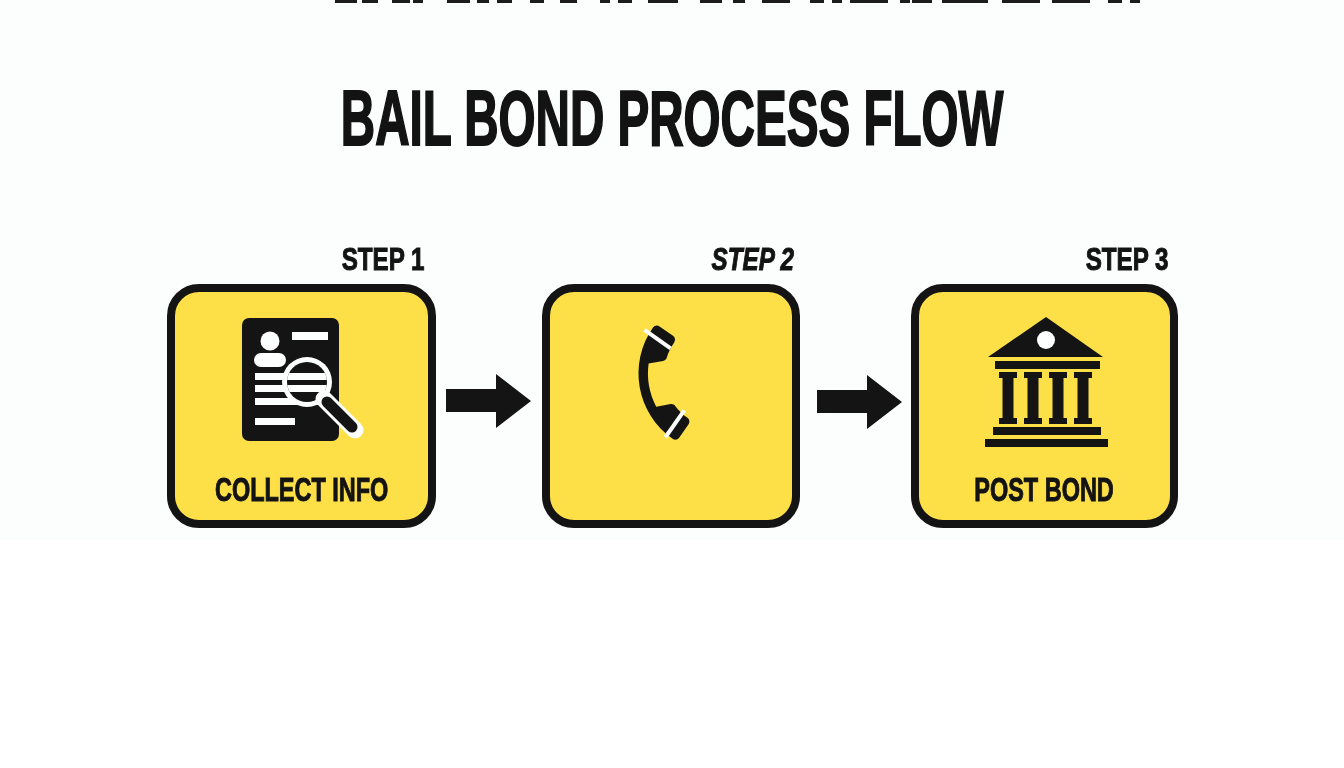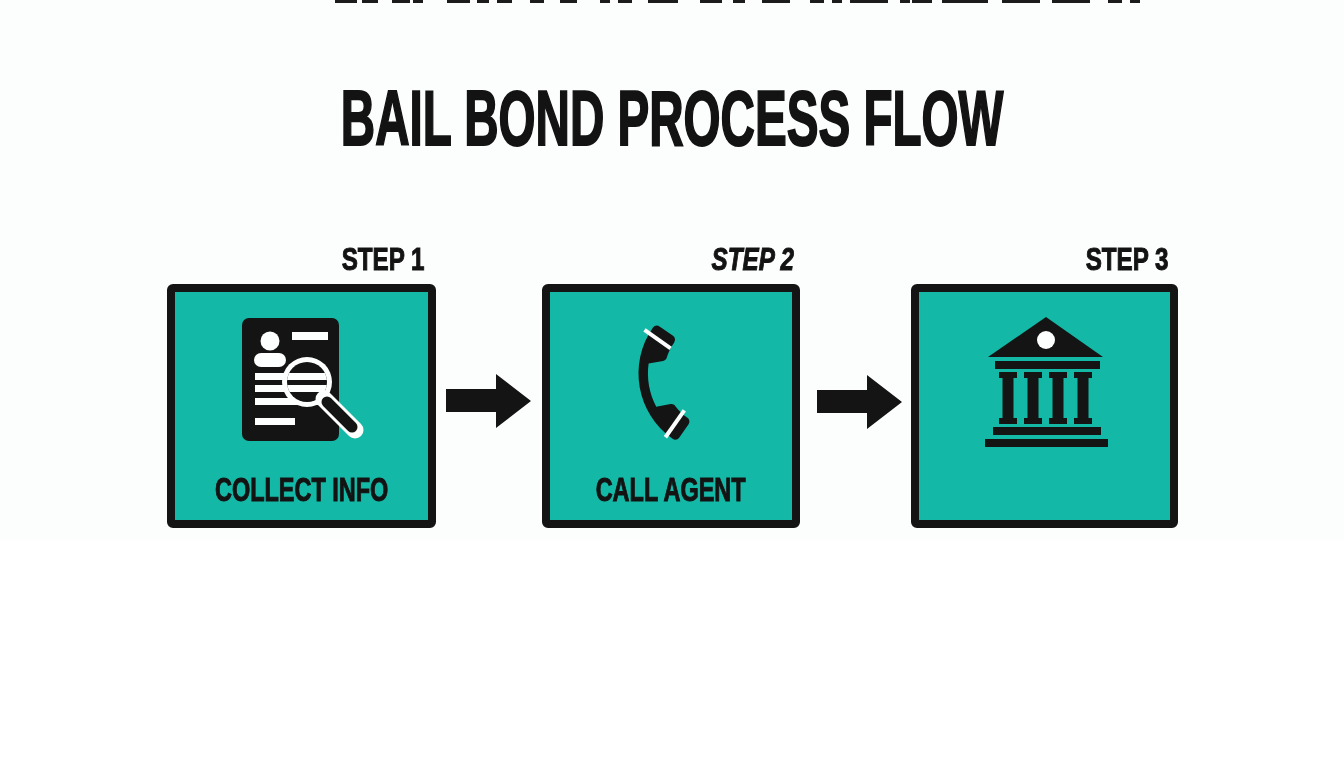--- a/index.html
+++ b/index.html
@@ -38,22 +38,22 @@
   }
   .step-label .cond{
     font-size:31px;
     transform:scaleX(0.78);
     -webkit-text-stroke:1px #131313;
   }
   .step-box{
     position:absolute;top:284px;height:244px;
     box-sizing:border-box;
     border:8px solid #141414;
-    border-radius:6px;
-    background:#14b8a6;
+    border-radius:32px;
+    background:#fde047;
   }
   .icon-svg{
     position:absolute;top:18px;left:50%;margin-left:-75px;
     width:150px;height:150px;
   }
   .box-label{
     position:absolute;bottom:14px;left:0;width:100%;
     text-align:center;
   }
   .box-label .cond{
@@ -159,23 +159,20 @@
       <span class="cond">STEP 2</span>
     </div>
     <div class="step-box">
       <svg class="icon-svg" viewBox="0 0 150 150">
         <g transform="translate(72,74) rotate(35) scale(4.7) translate(-12.5,-12)">
           <path fill="#141414" d="M6.62 10.79c1.44 2.83 3.76 5.14 6.59 6.59l2.2-2.2c.27-.27.67-.36 1.02-.24 1.12.37 2.33.57 3.57.57.55 0 1 .45 1 1V20c0 .55-.45 1-1 1-9.39 0-17-7.61-17-17 0-.55.45-1 1-1h3.5c.55 0 1 .45 1 1 0 1.25.2 2.45.57 3.57.11.35.03.74-.25 1.02l-2.2 2.2z"></path>
           <line x1="1.8" y1="5.45" x2="8.6" y2="5.45" stroke="#fdfefe" stroke-width="0.85"></line>
           <line x1="18.55" y1="14.6" x2="18.55" y2="21.6" stroke="#fdfefe" stroke-width="0.85"></line>
         </g>
       </svg>
-      <div class="box-label">
-        <span class="cond">CALL AGENT</span>
-      </div>
     </div>
   </div>
 
   <svg class="arrow arrow-2" viewBox="0 0 90 58">
     <polygon points="2,17 52,17 52,2 87,29 52,56 52,40 2,40" fill="#141414"></polygon>
   </svg>
 
   <div class="pos-3">
     <div class="step-label">
       <span class="cond">STEP 3</span>
@@ -202,16 +199,19 @@
           <rect x="79" y="108" width="18" height="6"></rect>
 
           <rect x="104" y="62" width="18" height="6"></rect>
           <rect x="107.5" y="67" width="11" height="41"></rect>
           <rect x="104" y="108" width="18" height="6"></rect>
         </g>
 
         <rect x="23" y="117" width="108" height="8" fill="#141414"></rect>
         <rect x="15" y="129" width="123" height="8" fill="#141414"></rect>
       </svg>
+      <div class="box-label">
+        <span class="cond">POST BOND</span>
+      </div>
     </div>
   </div>
 
 </div>
 
 </body></html>

